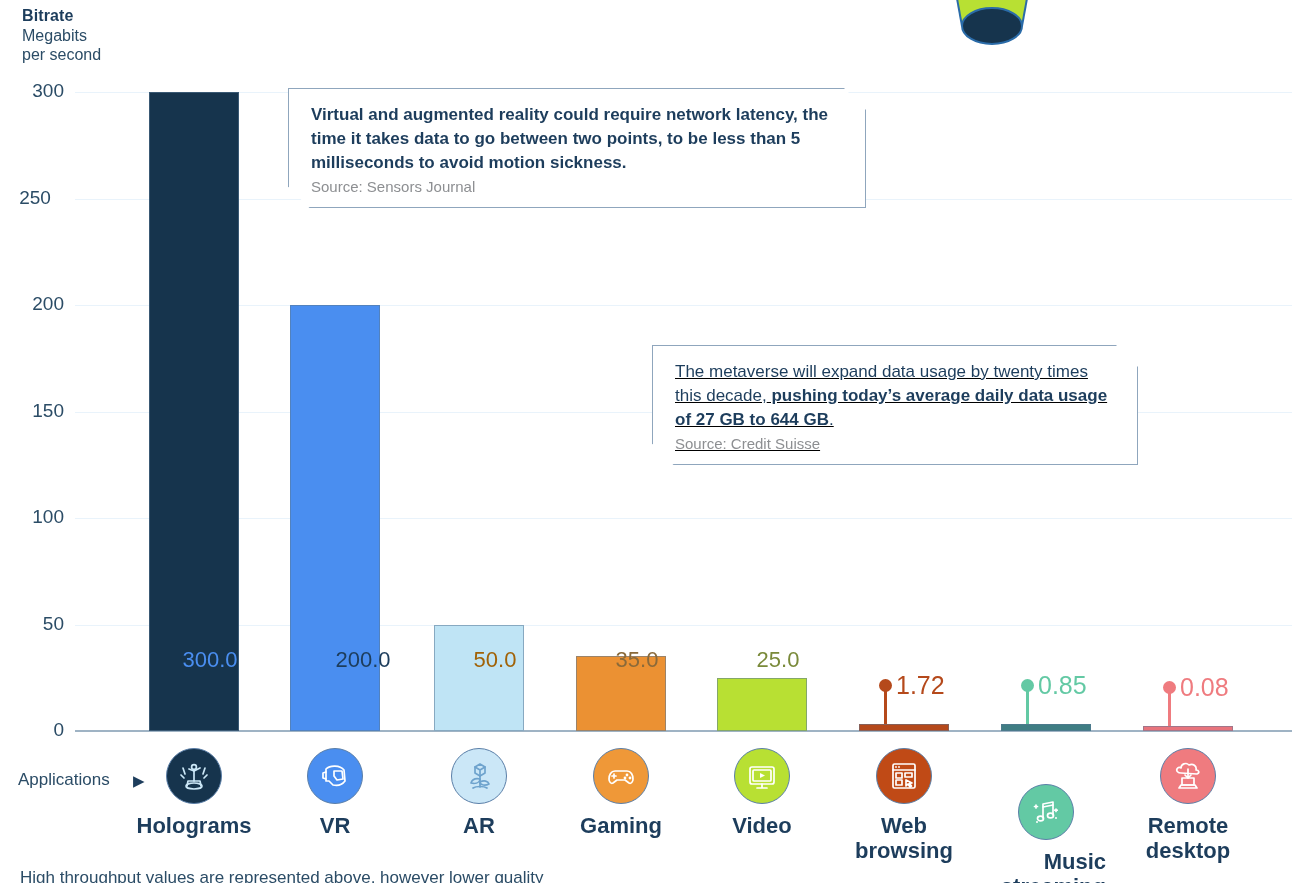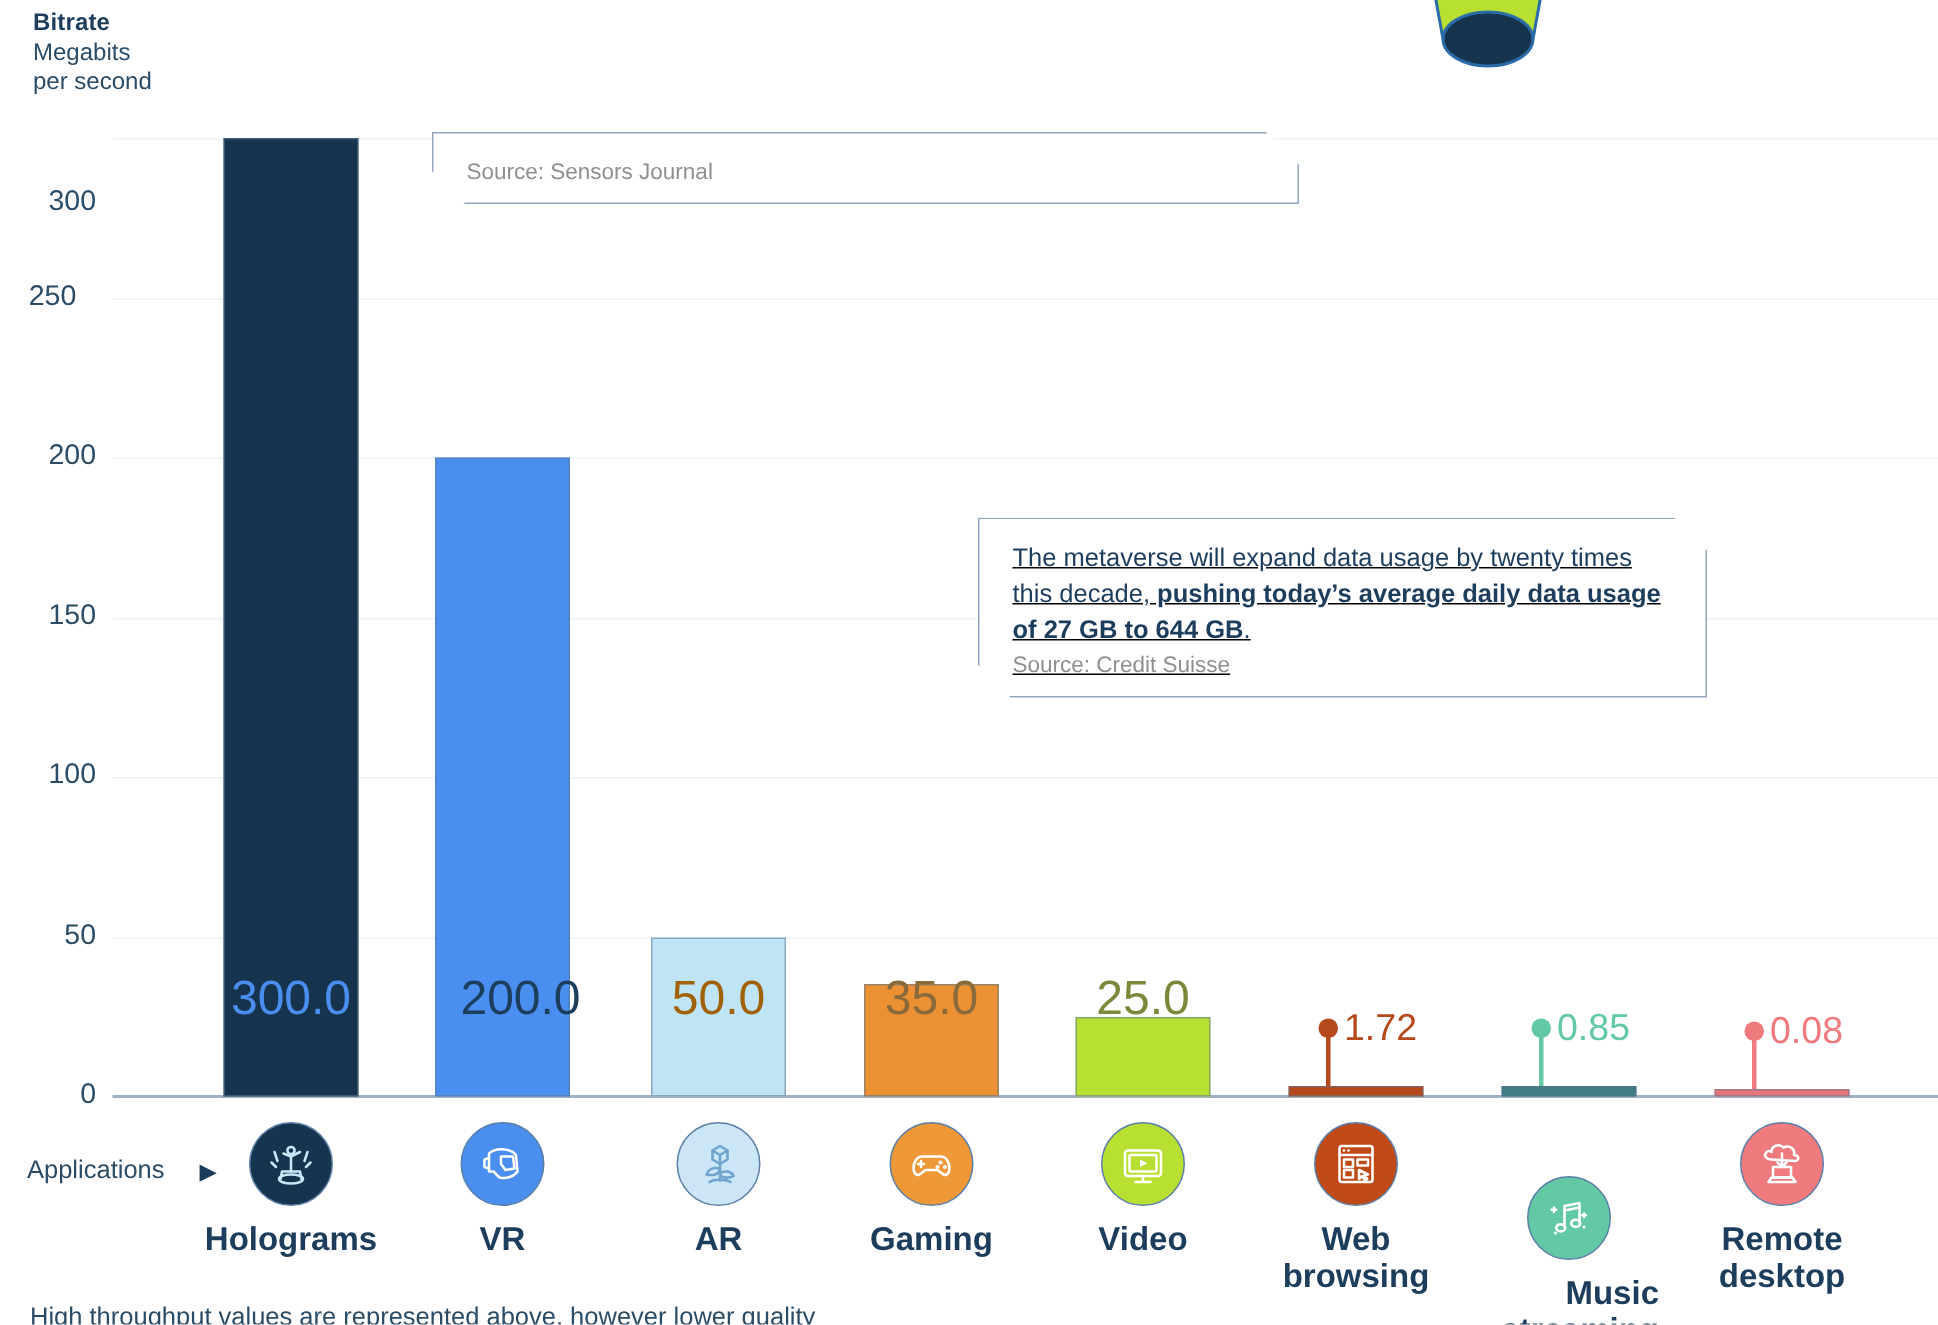--- a/index.html
+++ b/index.html
@@ -23,22 +23,22 @@
   .gridline.baseline { background: #9fb3c4; height: 2px; left: 75px; width: 1217px; }
 
   .ytick {
     position: absolute; width: 58px; text-align: right;
     font-size: 19px; color: #2b4c66; font-weight: normal;
   }
 
   
   .bar { position: absolute; }
   .bar .val {
-    position: absolute; left: 0; width: 100%;
-    text-align: center; font-size: 32px; font-weight: normal;
+    position: absolute; left: 16px; width: 100%;
+    text-align: center; font-size: 22px; font-weight: normal;
     white-space: nowrap;
   }
 
   
   .lolli { position: absolute; }
   .lolli .slab { position: absolute; left: 0; bottom: 0; width: 100%; }
   .lolli .stem { position: absolute; width: 3px; }
   .lolli .dot { position: absolute; width: 13px; height: 13px; border-radius: 50%; }
   .lolli .val {
     position: absolute; font-size: 25px; white-space: nowrap;
@@ -118,21 +118,21 @@
       <div class="ytick" style="left: 6px; top: 612.5px;">50</div>
       <div class="gridline" style="top: 518px;"></div>
       <div class="ytick" style="left: 6px; top: 506px;">100</div>
       <div class="gridline" style="top: 411.5px;"></div>
       <div class="ytick" style="left: 6px; top: 399.5px;">150</div>
       <div class="gridline" style="top: 305px;"></div>
       <div class="ytick" style="left: 6px; top: 293px;">200</div>
       <div class="gridline" style="top: 198.5px;"></div>
       <div class="ytick" style="left: 6px; top: 186.5px; text-align: center;">250</div>
       <div class="gridline" style="top: 92px;"></div>
-      <div class="ytick" style="left: 6px; top: 80px; margin-top: 44px;">300</div>
+      <div class="ytick" style="left: 6px; top: 80px;">300</div>
       <div class="bar" style="left: 149px; top: 92px; width: 90px; height: 639px; background: rgb(22, 52, 77); border: 1px solid rgba(90, 120, 150, 0.55);">
         <div class="val" style="top: 554px; color: rgb(74, 142, 240);">300.0</div>
       </div>
       <div class="bar" style="left: 290px; top: 305px; width: 90px; height: 426px; background: rgb(74, 142, 240); border: 1px solid rgba(90, 120, 150, 0.55);">
         <div class="val" style="top: 341px; color: rgb(29, 61, 92); margin-left: 12px;">200.0</div>
       </div>
       <div class="bar" style="left: 434px; top: 624.5px; width: 90px; height: 106.5px; background: rgb(191, 228, 245); border: 1px solid rgba(90, 120, 150, 0.55);">
         <div class="val" style="top: 21.5px; color: #a16207;">50.0</div>
       </div>
       <div class="bar" style="left: 576px; top: 656.45px; width: 90px; height: 74.55px; background: rgb(235, 145, 51); border: 1px solid rgba(90, 120, 150, 0.55);">
@@ -155,20 +155,21 @@
       </div>
       <div class="lolli" style="left: 1143px; top: 641px; width: 90px; height: 90px;">
         <div class="slab" style="height: 5.1704px; background: rgb(232, 116, 124); border: 1px solid rgba(90, 120, 150, 0.5);"></div>
         <div class="stem" style="left: 25px; bottom: 5.1704px; height: 36px; background: rgb(239, 123, 127);"></div>
         <div class="dot" style="left: 20px; bottom: 37.1704px; background: rgb(239, 123, 127);"></div>
         <div class="val" style="left: 37px; bottom: 29.1704px; color: rgb(239, 123, 127); margin-top: 29px;">0.08</div>
       </div>
     </div>
 
   <div class="callout c1" style="left:288px; top:88px; width:578px;">
+    <div class="body">Virtual and augmented reality could require network latency, the time it takes data to go between two points, to be less than 5 milliseconds to avoid motion sickness.</div>
     <div class="src">Source: Sensors Journal</div>
   </div>
 
   <div class="callout c2" style="left:652px; top:345px; width:486px;text-decoration:underline;">
     <div class="body">
       <span class="reg">The metaverse will expand data usage by twenty times this decade,</span><span> pushing today’s average daily data usage of 27 GB to 644 GB</span><span class="reg">.</span>
     </div>
     <div class="src">Source: Credit Suisse</div>
   </div>
 

